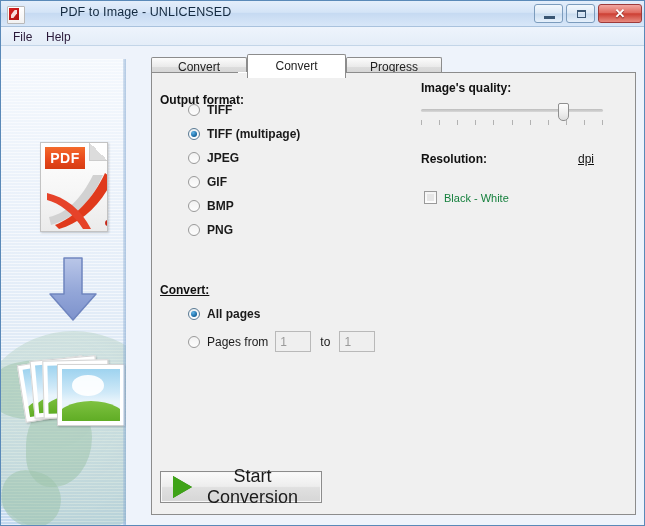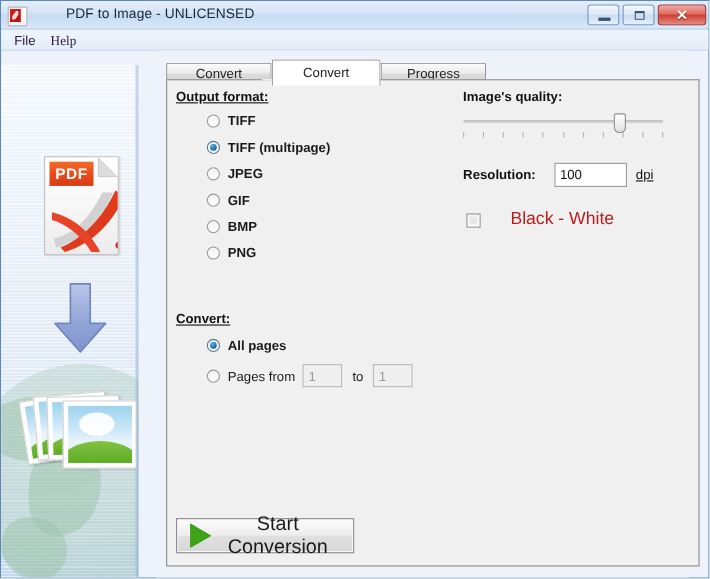--- a/index.html
+++ b/index.html
@@ -118,21 +118,21 @@
     box-sizing: border-box;
   }
   .menu-item {
     position: absolute;
     top: 2px;
     font-size: 12px;
     color: #2b1a3a;
     padding: 1px 5px;
   }
   .menu-file { left: 7px; }
-  .menu-help { left: 40px; font-family: Liberation Serif, serif; }
+  .menu-help { left: 40px; }
   
   .sidebar {
     position: absolute;
     left: 0; top: 58px;
     width: 125px; height: 481px;
     background: linear-gradient(to bottom,#f4f8fd 0%, #eaf1fa 30%, #dfeaf6 62%, #cfe0f2 88%, #bfd6ee 100%);
     overflow: hidden;
   }
   .sidebar::before {
     
@@ -296,21 +296,21 @@
     left: 86px; top: -1px;
     width: 99px; height: 1px;
     background: #fff;
   }
   .grp-label {
     position: absolute;
     font-size: 12px;
     font-weight: bold;
     color: #111;
   }
-  .lbl-output { left: 8px; top: 8px; text-decoration: underline; }
+  .lbl-output { left: 8px; top: 20px; }
   .lbl-convert { left: 8px; top: 210px; text-decoration: underline; }
   .lbl-quality { left: 269px; top: 8px; }
   .lbl-resolution { left: 269px; top: 79px; }
   .radio-row {
     position: absolute;
     left: 36px;
     height: 18px;
     display: flex;
     align-items: center;
     gap: 7px;
@@ -409,21 +409,21 @@
     box-sizing: border-box;
     position: relative;
     flex: none;
   }
   .checkbox::after {
     content: "";
     position: absolute;
     left: 2px; top: 2px; right: 2px; bottom: 2px;
     background: #e6e6e6;
   }
-  .cb-label { font-size: 16px; color: #b91c1c; margin-left: 20px; }
+  .cb-label { font-size: 11px; color: #15803d; }
   .pages-row {
     position: absolute;
     left: 36px; top: 258px;
     display: flex;
     align-items: center;
     gap: 7px;
   }
   .pg-input {
     width: 36px; height: 21px;
     background: #efefef;
@@ -603,21 +603,20 @@
             <span class="tick" style="left: 91px;"></span>
             <span class="tick" style="left: 109px;"></span>
             <span class="tick" style="left: 127px;"></span>
             <span class="tick" style="left: 145px;"></span>
             <span class="tick" style="left: 163px;"></span>
             <span class="tick" style="left: 181px;"></span>
           </div>
       </div>
 
       <div class="grp-label lbl-resolution">Resolution:</div>
-      <input class="input-box res-input" type="text" value="100" style="">
       <div class="unit-dpi">dpi</div>
 
       <div class="cb-row">
         <span class="checkbox"></span>
         <span class="cb-label">Black - White</span>
       </div>
 
       <div class="grp-label lbl-convert">Convert:</div>
       <div class="radio-row" style="top:232px">
         <span class="radio checked"></span>

